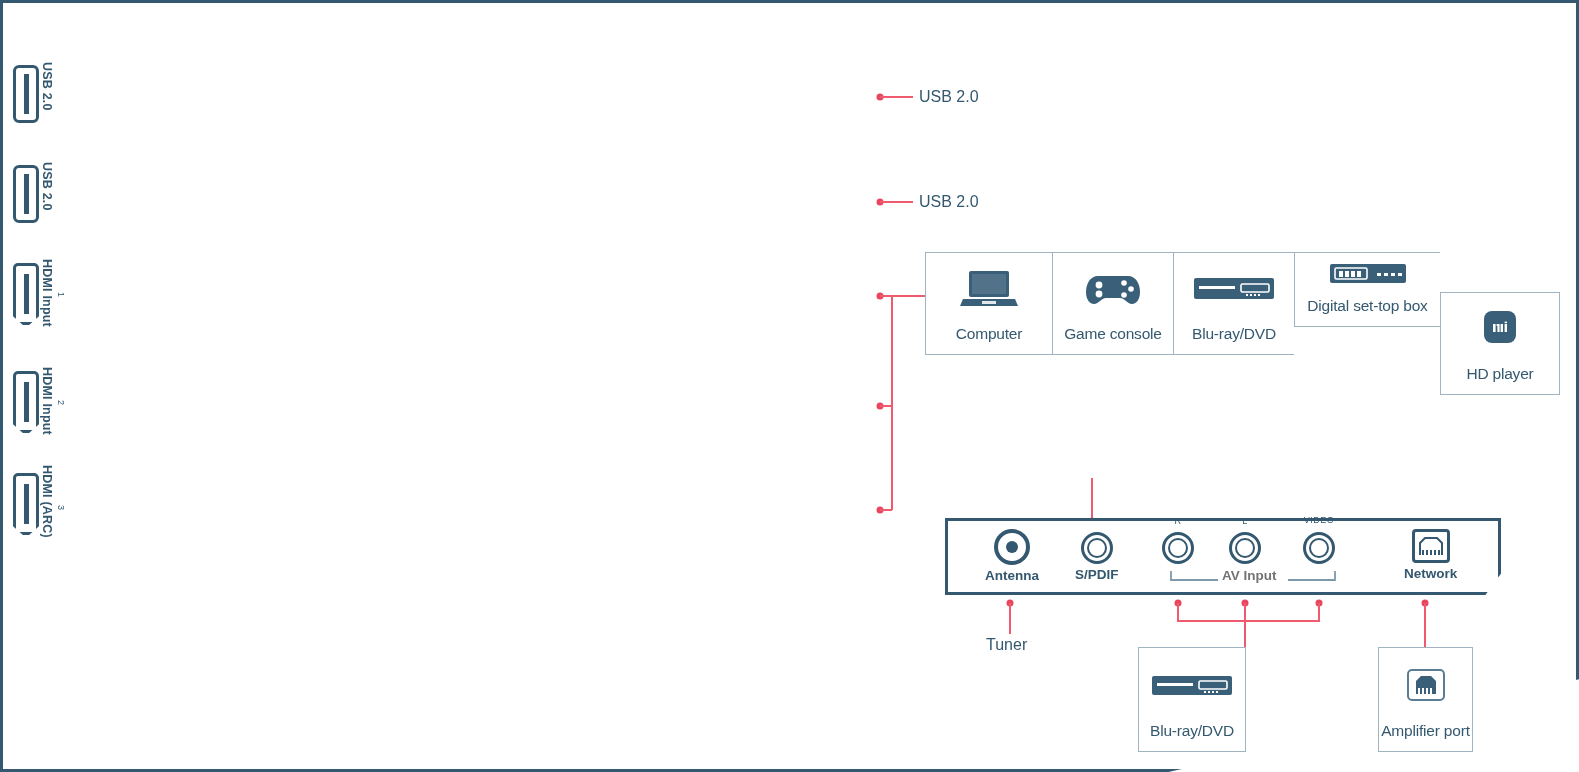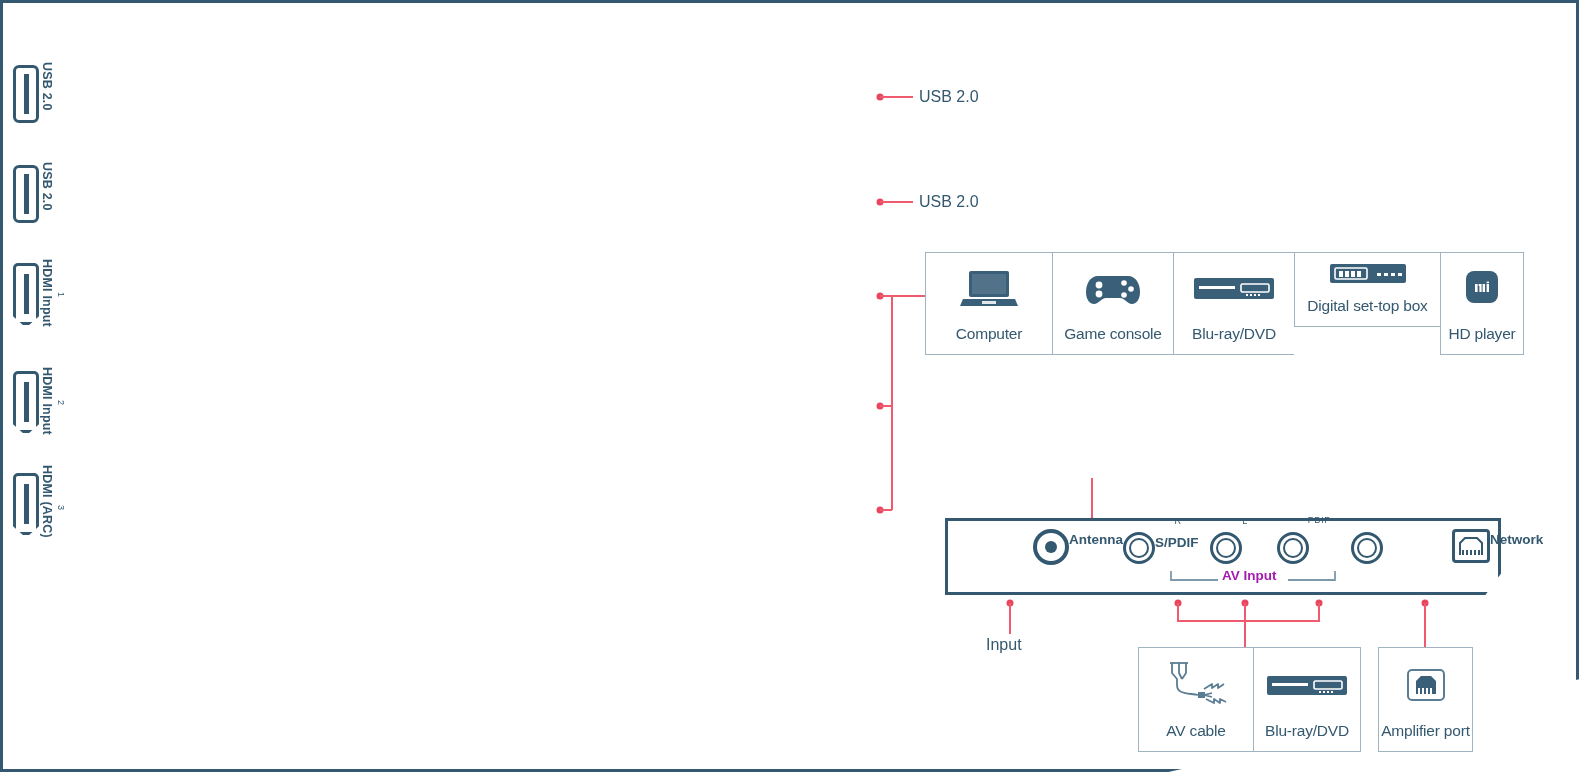--- a/index.html
+++ b/index.html
@@ -56,21 +56,21 @@
     position:absolute;left:56px;
     writing-mode:vertical-rl;
     font-size:9px;color:#33586f;
   }
   
   #conn-panel{
     position:absolute;left:945px;top:518px;width:556px;height:77px;
     box-sizing:border-box;border:3px solid #33586f;background:#fff;
     clip-path:polygon(0 0,100% 0,100% 72%,97.2% 100%,0 100%);
   }
-  .jack{position:absolute;display:flex;flex-direction:row;margin-left:48px;}
+  .jack{position:absolute;display:flex;flex-direction:column;align-items:center;}
   .jack .ring{border-radius:50%;box-sizing:border-box;}
   .jack .jlab{
     font-size:13.5px;font-weight:bold;color:#33586f;white-space:nowrap;margin-top:3px;
   }
   .minilab{
     position:absolute;font-size:9px;color:#33586f;letter-spacing:0.5px;
     white-space:nowrap;transform:translateX(-50%);
   }
   
   .rdot{position:absolute;width:7px;height:7px;border-radius:50%;background:#e8465e;
@@ -259,21 +259,21 @@
             <rect x="48" y="12" width="4" height="3"></rect>
             <rect x="55" y="12" width="4" height="3"></rect>
             <rect x="62" y="12" width="4" height="3"></rect>
             <rect x="69" y="12" width="4" height="3"></rect>
           </g>
       </svg>
     </div>
     <div class="cap">Digital set-top box</div>
   </div>
 
-  <div class="card" style="width:84px;height:103px;">
+  <div class="card" style="width:120px;height:103px;margin-top:40px;">
     <div class="ico">
       <svg width="44" height="44" viewBox="0 0 44 44">
         <rect x="6" y="4" width="32" height="32" rx="8" fill="#3a5f79"></rect>
         <g fill="#fff">
           <rect x="15" y="17" width="2.6" height="8"></rect>
           <path d="M18.6 17 h3 v8 h-2.2 v-6 h-0.8 z"></path>
           <rect x="22.6" y="17" width="2.4" height="8"></rect>
           <rect x="26.6" y="17" width="2.4" height="8"></rect>
           <rect x="26.6" y="14.6" width="2.4" height="1.6"></rect>
         </g>
@@ -313,86 +313,67 @@
   </div>
 </div>
 
 <div class="minilab" style="left:1245px;top:516px;">L</div>
 <div class="jack" style="left:1229px;top:532px;">
   <div class="ring" style="width:32px;height:32px;border:3.2px solid #33586f;display:flex;align-items:center;justify-content:center;">
     <span style="display:block;width:16px;height:16px;border-radius:50%;border:2.6px solid #33586f;"></span>
   </div>
 </div>
 
-<div class="minilab" style="left:1319px;top:515px;">PDIF</div>
+<div class="minilab" style="left:1319px;top:515px;">VIDEO</div>
 <div class="jack" style="left:1303px;top:532px;">
   <div class="ring" style="width:32px;height:32px;border:3.2px solid #33586f;display:flex;align-items:center;justify-content:center;">
     <span style="display:block;width:16px;height:16px;border-radius:50%;border:2.6px solid #33586f;"></span>
   </div>
 </div>
 
 <div class="abs" style="left:1170px;top:570px;width:166px;height:16px;">
   <svg width="166" height="16" viewBox="0 0 166 16">
     <path d="M1 1 V10 H48" fill="none" stroke="#7d99ab" stroke-width="1.8"></path>
     <path d="M165 1 V10 H118" fill="none" stroke="#7d99ab" stroke-width="1.8"></path>
   </svg>
 </div>
-<div class="abs" style="left:1222px;top:568px;font-size:13.5px;font-weight:bold;color:#a21caf;">AV Input</div>
+<div class="abs" style="left:1222px;top:568px;font-size:13.5px;font-weight:bold;color:#737373;">AV Input</div>
 
 <div class="jack" style="left:1404px;top:529px;">
   <div style="width:38px;height:34px;border:3px solid #33586f;border-radius:4px;display:flex;align-items:flex-end;justify-content:center;box-sizing:border-box;padding-bottom:3px;">
     <svg width="26" height="22" viewBox="0 0 26 22">
       <path d="M2 20 V8 L7 3 H19 L24 8 V20" fill="none" stroke="#33586f" stroke-width="2"></path>
       <g fill="#33586f">
           <rect x="4" y="15" width="2" height="5"></rect>
           <rect x="8" y="15" width="2" height="5"></rect>
           <rect x="12" y="15" width="2" height="5"></rect>
           <rect x="16" y="15" width="2" height="5"></rect>
           <rect x="20" y="15" width="2" height="5"></rect>
         </g>
     </svg>
   </div>
   <div class="jlab">Network</div>
 </div>
 
 <div class="rdot" style="left:1010px;top:603px;"></div>
 <div class="rline v" style="left:1009px;top:603px;height:31px;"></div>
-<div class="calltext" style="left:986px;top:636px;">Input</div>
+<div class="calltext" style="left:986px;top:636px;">Tuner</div>
 
 <div class="rdot" style="left:1178px;top:603px;"></div>
 <div class="rdot" style="left:1245px;top:603px;"></div>
 <div class="rdot" style="left:1319px;top:603px;"></div>
 <div class="rline v" style="left:1177px;top:603px;height:18px;"></div>
 <div class="rline v" style="left:1318px;top:603px;height:18px;"></div>
 <div class="rline h" style="left:1177px;top:620px;width:143px;"></div>
 <div class="rline v" style="left:1244px;top:603px;height:45px;"></div>
 
 <div class="rdot" style="left:1425px;top:603px;"></div>
 <div class="rline v" style="left:1424px;top:603px;height:45px;"></div>
 
 <div class="grid-row" style="left:1138px;top:647px;">
-  <div class="card" style="width:115px;height:105px;">
-    <div class="ico">
-      <svg width="68" height="52" viewBox="0 0 68 52">
-        <g fill="none" stroke="#5b7d93" stroke-width="1.8" stroke-linejoin="round">
-          <path d="M10 4 v10 l5 6 v6"></path>
-          <path d="M17 4 v10 l3 6"></path>
-          <path d="M24 4 v10 l-4 6"></path>
-          <path d="M8 4 h18"></path>
-          <path d="M15 26 C15 36 28 34 36 36"></path>
-          <path d="M42 30 l8 -5 v4 l6 -4 v4 l6 -4"></path>
-          <path d="M42 36 l8 -2 M42 36 l8 2"></path>
-          <path d="M36 36 h6"></path>
-          <path d="M44 40 l8 4 v-4 l6 4 v-4 l6 3"></path>
-        </g>
-        <path d="M36 33 h7 v6 h-7 z" fill="#5b7d93"></path>
-      </svg>
-    </div>
-    <div class="cap">AV cable</div>
-  </div>
   <div class="card" style="width:108px;height:105px;">
     <div class="ico">
       <svg width="82" height="30" viewBox="0 0 82 30">
         <rect x="1" y="6" width="80" height="19" rx="2" fill="#3a5f79"></rect>
         <rect x="6" y="13" width="36" height="3" fill="#fff"></rect>
         <rect x="48" y="11" width="28" height="8" rx="1.5" fill="none" stroke="#fff" stroke-width="1.6"></rect>
         <g fill="#fff">
             <rect x="53" y="21" width="2" height="2"></rect>
             <rect x="57" y="21" width="2" height="2"></rect>
             <rect x="61" y="21" width="2" height="2"></rect>

